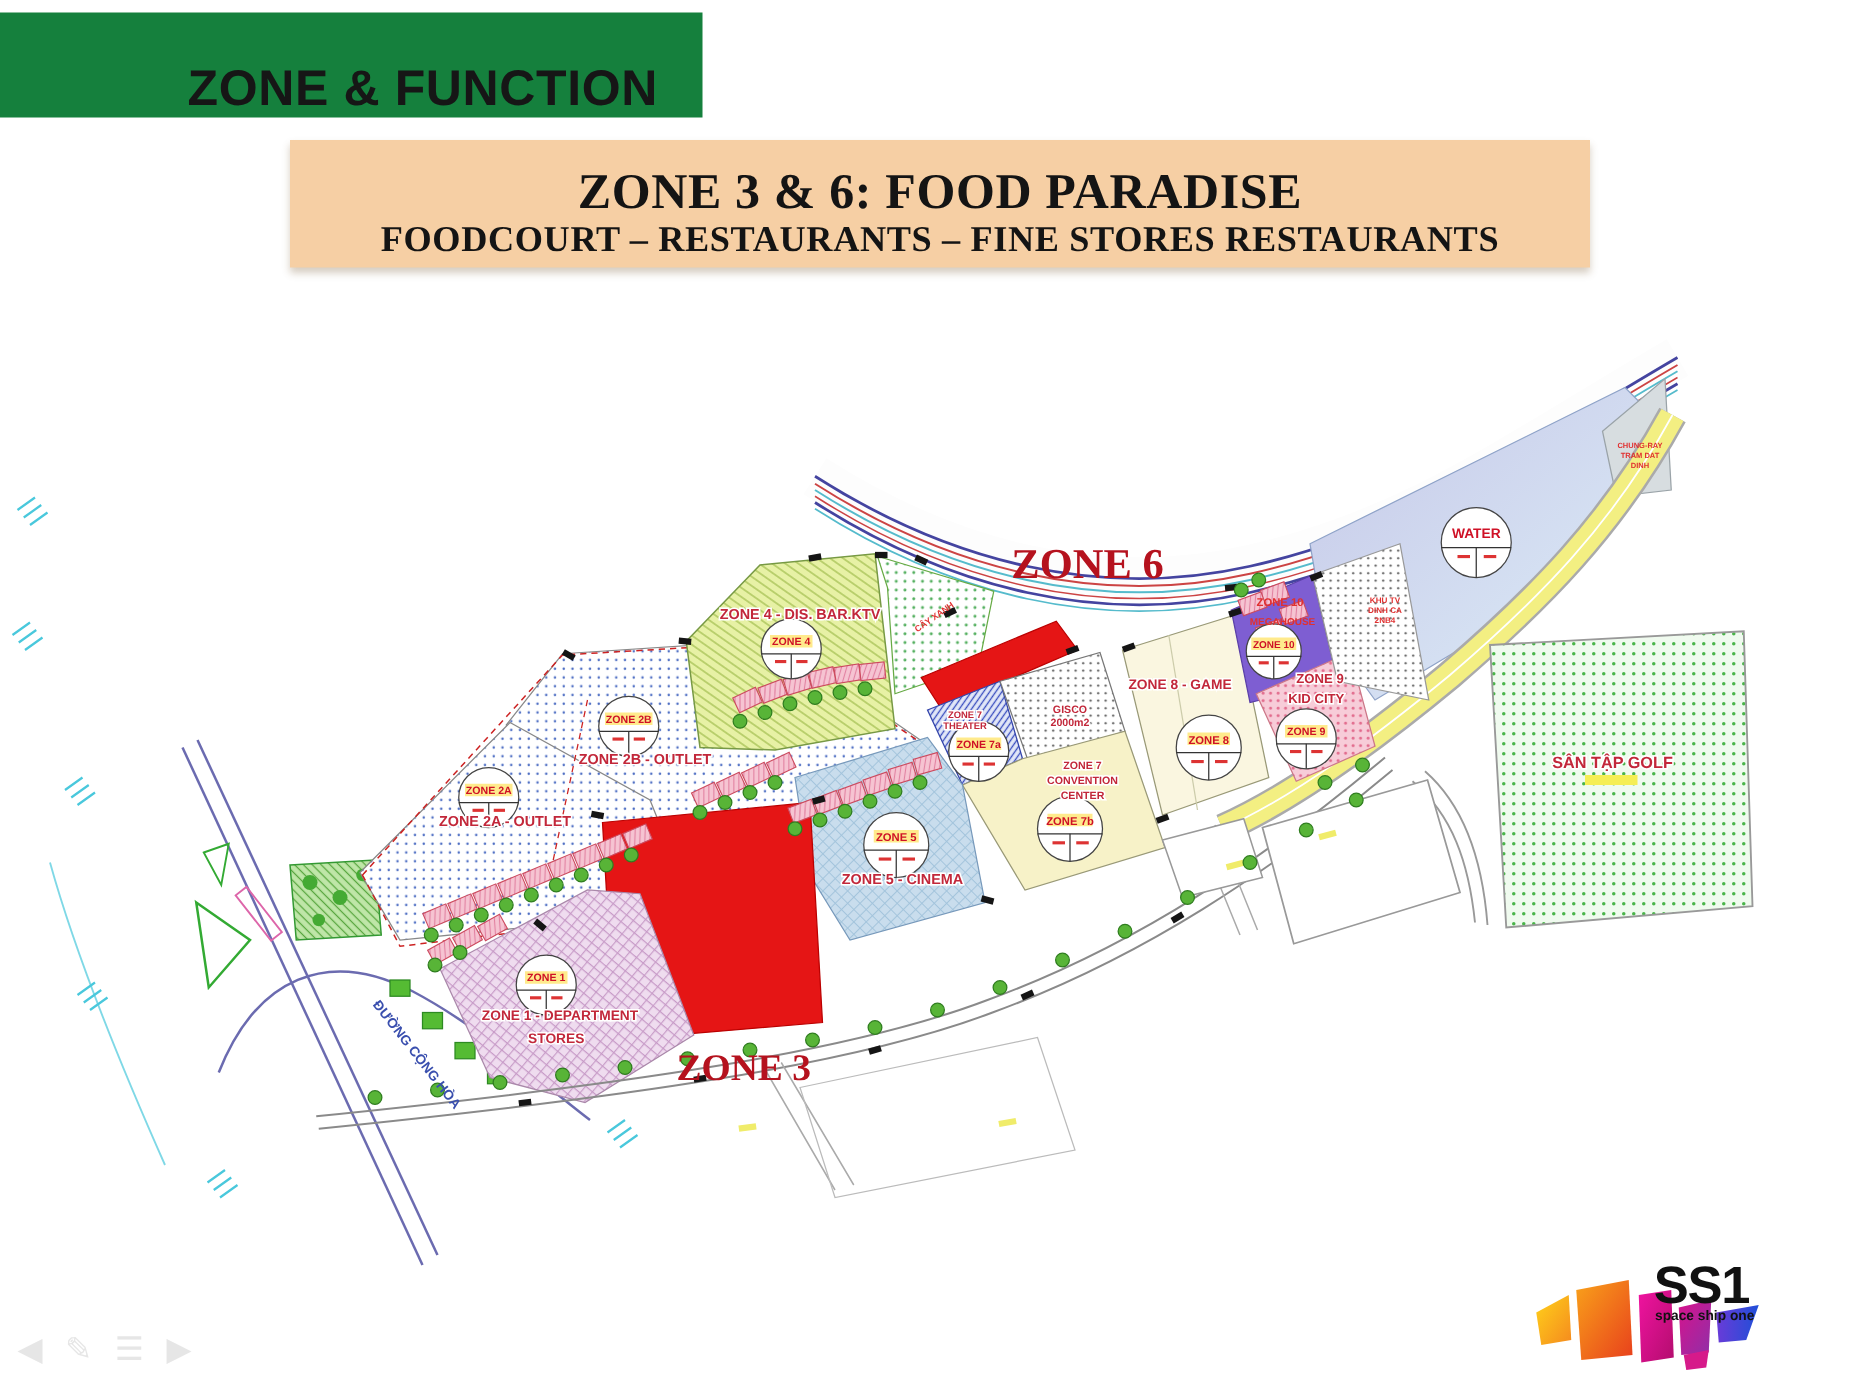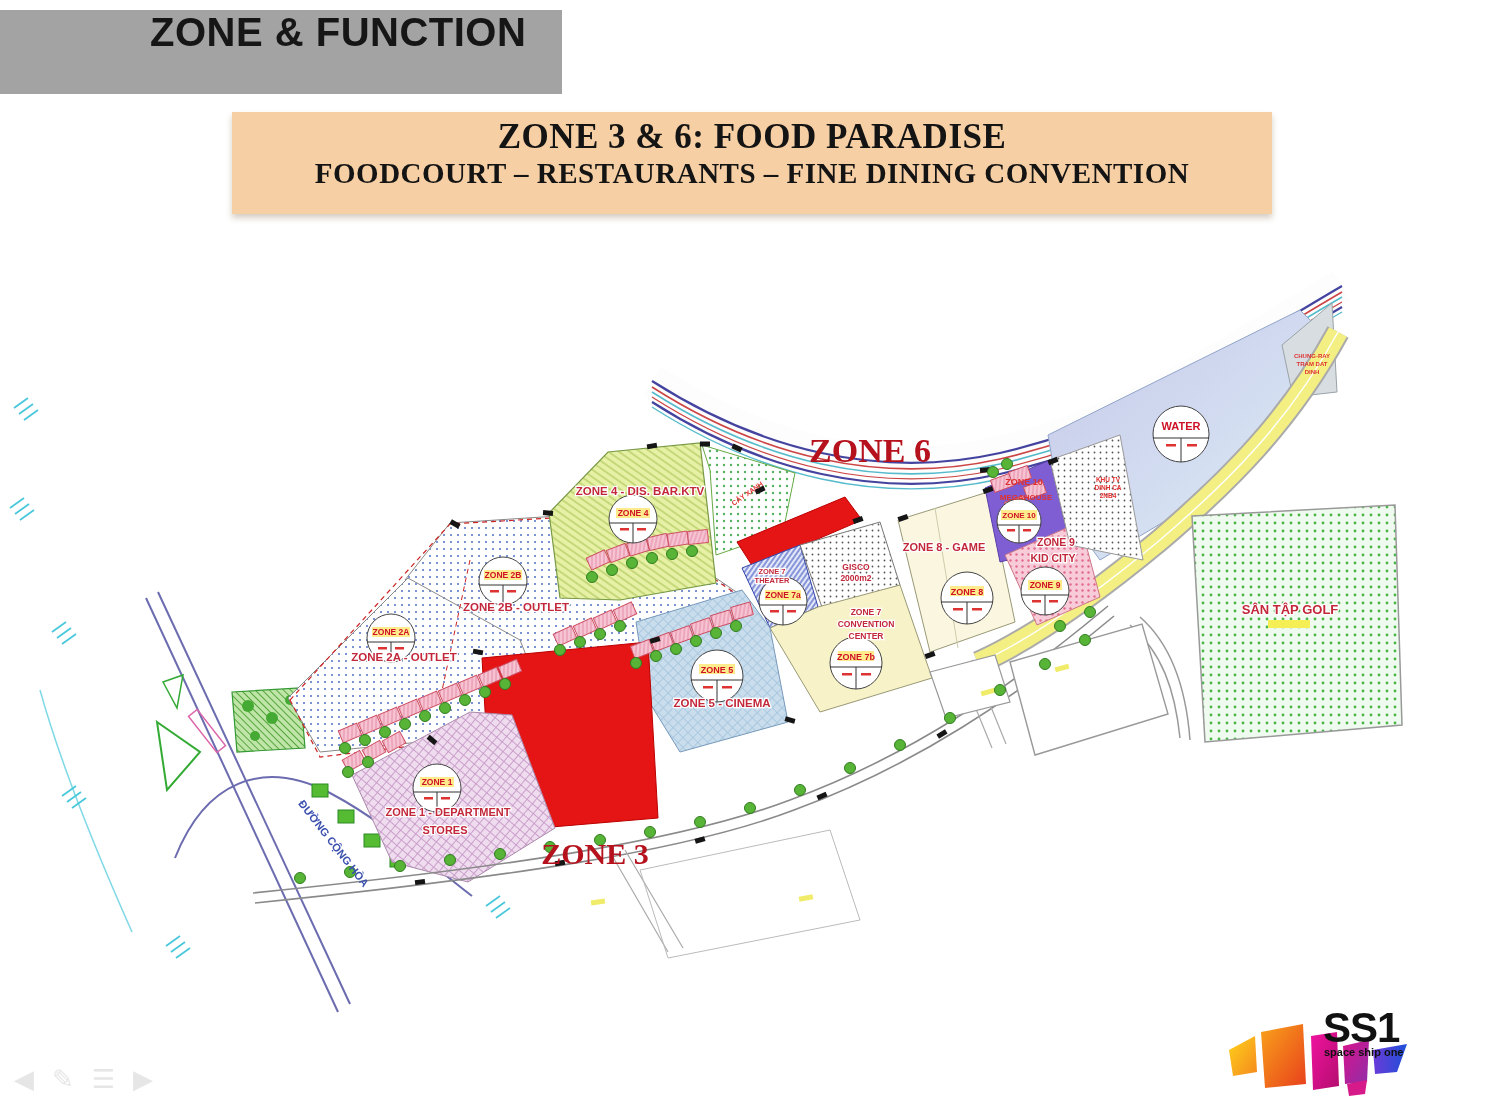--- a/index.html
+++ b/index.html
@@ -1,28 +1,28 @@
 <!DOCTYPE html>
 <html><head>
 <meta charset="utf-8">
 <style>
   html,body{margin:0;padding:0;}
   body{width:1500px;height:1100px;position:relative;background:#ffffff;
        font-family:"Liberation Sans",sans-serif;overflow:hidden;}
 
   .header-bar{position:absolute;left:0;top:10px;width:562px;height:84px;
-              background:#a3a3a3;display:flex;align-items:flex-start;}
+              background:#15803d;display:flex;align-items:flex-end;}
   .header-bar .title{margin-left:150px;font-size:40px;font-weight:bold;
               color:#161616;letter-spacing:.5px;}
 
   .banner{position:absolute;left:232px;top:112px;width:1040px;height:102px;
           background:#F6CFA4;text-align:center;color:#141414;
           font-family:"Liberation Serif",serif;
           box-shadow:0 4px 6px rgba(120,90,50,.30);}
-  .banner .l1{margin-top:5px;font-size:35px;font-weight:bold;letter-spacing:.5px;}
+  .banner .l1{margin-top:17px;font-size:40px;font-weight:bold;letter-spacing:.5px;}
   .banner .l2{font-size:29px;font-weight:bold;letter-spacing:.5px;}
 
   svg.map{position:absolute;left:0;top:0;}
 
   .zlabel{fill:#c2273a;font-weight:bold;text-anchor:middle;
           paint-order:stroke;stroke:#ffffff;stroke-width:2.5px;
           font-family:"Liberation Sans",sans-serif;}
   .zlabelPlain{fill:#e03030;font-weight:bold;text-anchor:middle;
           font-family:"Liberation Sans",sans-serif;}
   .stampText{fill:#cf1126;font-weight:bold;text-anchor:middle;
@@ -41,21 +41,21 @@
 <body>
 
 <div>
 
   <div class="header-bar">
     <span class="title">ZONE &amp; FUNCTION</span>
   </div>
 
   <div class="banner">
     <div class="l1">ZONE 3 &amp; 6: FOOD PARADISE</div>
-    <div class="l2">FOODCOURT – RESTAURANTS – FINE DINING CONVENTION</div>
+    <div class="l2">FOODCOURT – RESTAURANTS – FINE STORES RESTAURANTS</div>
   </div>
 
   <svg class="map" width="1500" height="1100" viewBox="0 0 1500 1100">
     <defs>
       <pattern id="pDotsBlue" width="7" height="7" patternUnits="userSpaceOnUse">
         <rect width="7" height="7" fill="#ffffff"></rect>
           <circle cx="3" cy="3" r="1" fill="#4f6fc4"></circle>
       </pattern>
       <pattern id="pDotsDark" width="6" height="6" patternUnits="userSpaceOnUse">
         <rect width="6" height="6" fill="#ffffff"></rect>

